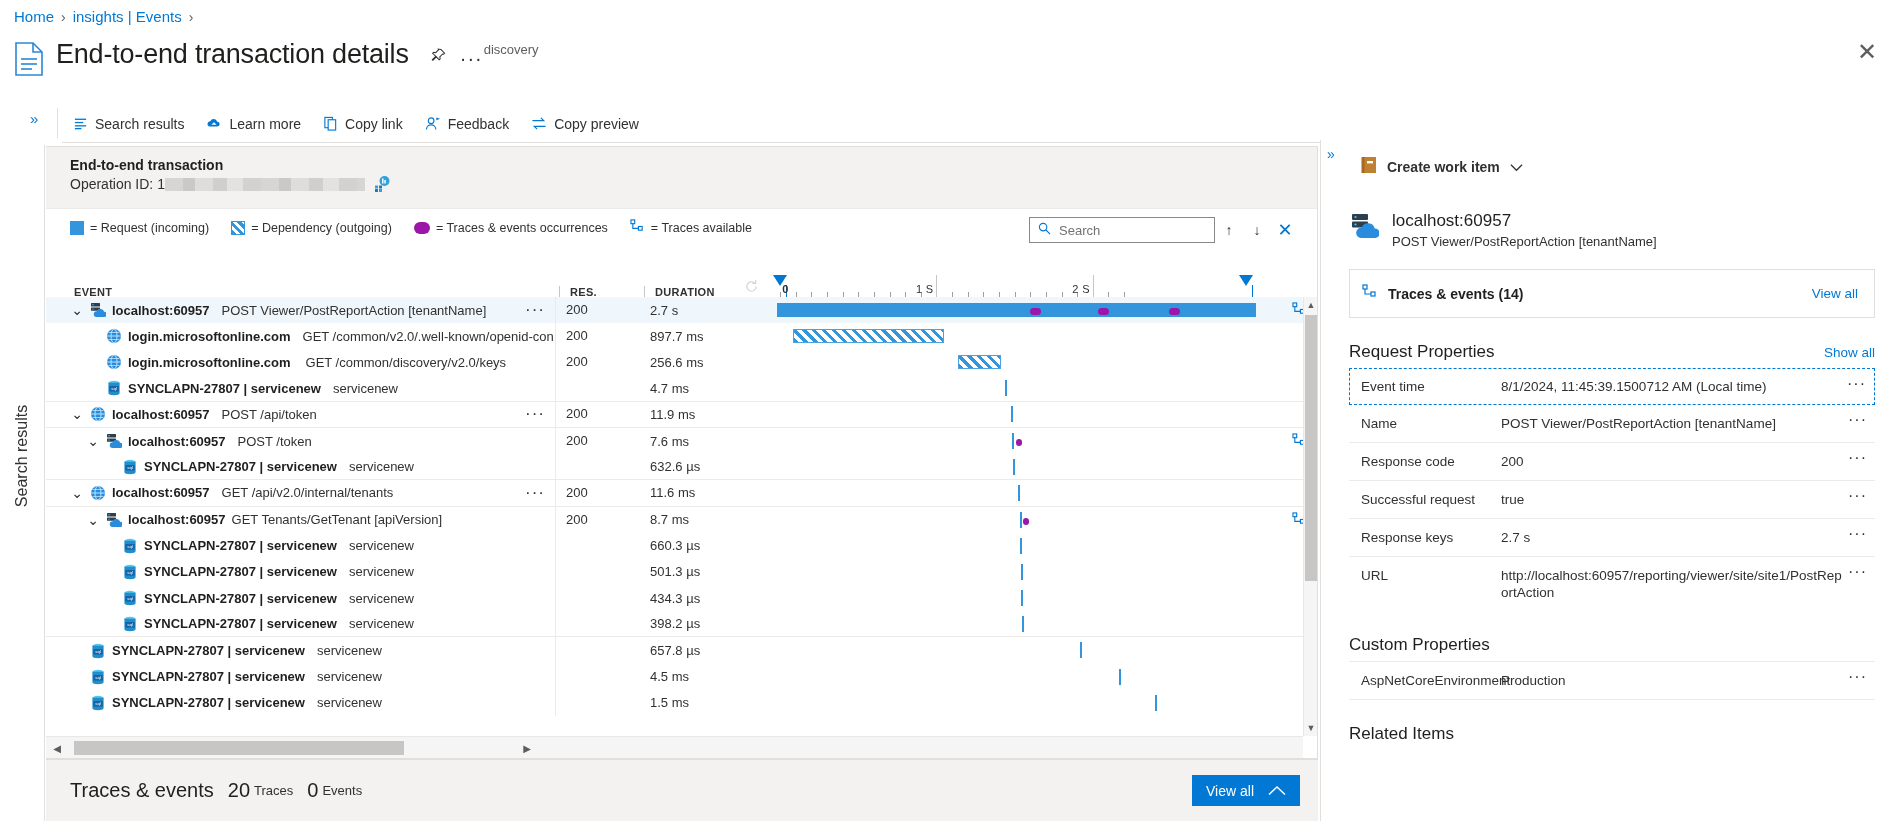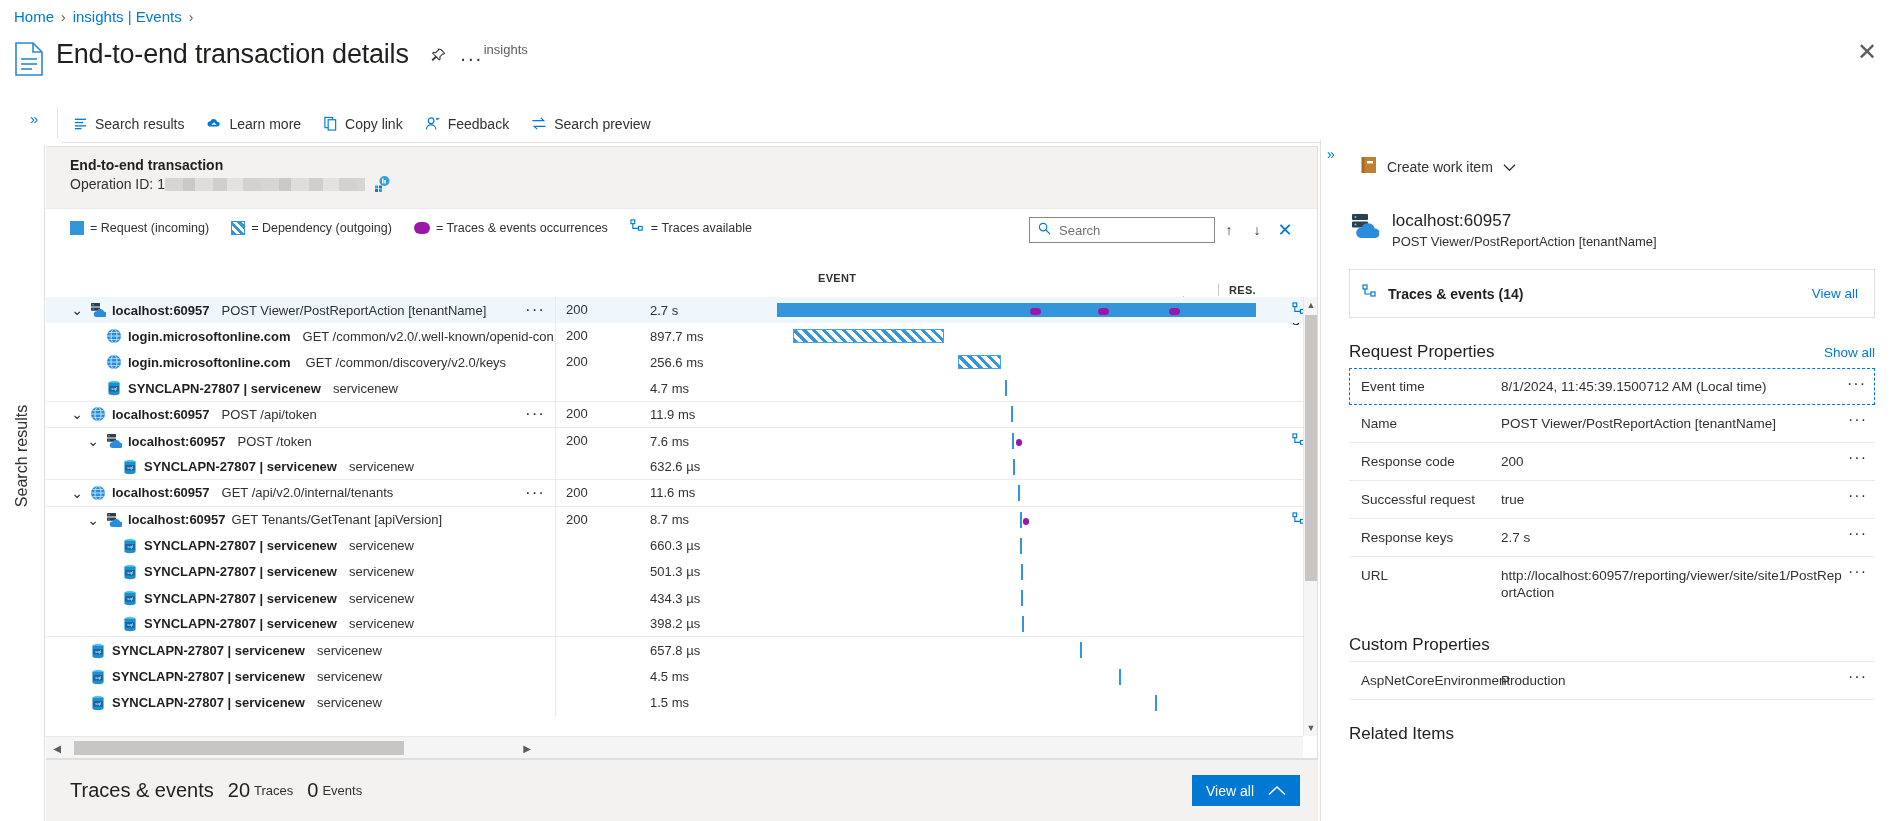--- a/index.html
+++ b/index.html
@@ -248,21 +248,21 @@
 
   
   .right-panel {
     position: absolute; left: 1320px; top: 140px; right: 0; bottom: 0;
     background: #fff; border-left: 1px solid #e1dfdd; overflow: hidden;
   }
   .rp-chev { position: absolute; left: 6px; top: 6px; font-size: 14px; color: #0078d4; cursor: pointer; }
   .rp-inner { padding: 12px 20px 0 28px; }
   .cwi {
     display: flex; align-items: center; gap: 10px; font-size: 14px;
-    color: #323130; cursor: pointer; padding: 4px 12px;
+    color: #323130; cursor: pointer; padding: 4px 12px; font-weight: bold;
   }
   .rp-identity { display: flex; align-items: flex-start; gap: 13px; margin-top: 30px; }
   .rp-id-title { font-size: 17px; color: #201f1e; line-height: 20px; }
   .rp-id-sub { font-size: 13px; color: #323130; margin-top: 3px; }
 
   .traces-card {
     margin-top: 20px; border: 1px solid #e1dfdd;
     display: flex; align-items: center; padding: 14px 16px 14px 12px;
   }
   .traces-label { font-size: 14px; font-weight: bold; color: #201f1e; }
@@ -320,21 +320,21 @@
         <div class="page-title">End-to-end transaction details</div>
         <div class="title-actions">
           <span class="pin-btn">
             <svg width="15" height="15" viewBox="0 0 16 16">
                 <path d="M10.5 1.5l4 4-1.2 1.2-.9-.3-3 3 .4 2.2-1 1L5.6 9.4 2 13l-.6-.6 3.6-3.6L1.8 5.6l1-1 2.2.4 3-3-.3-.9z" fill="none" stroke="#323130" stroke-width="1.1"></path>
               </svg>
           </span>
           <span class="ellipsis-btn">···</span>
         </div>
       </div>
-      <div class="subtitle">insights</div>
+      <div class="subtitle">discovery</div>
     </div>
   </div>
 
   <div class="close-x">✕</div>
 
   <div class="chevdbl">»</div>
   <div class="cmd-divider"></div>
   <div class="cmdbar">
     <div class="cmd">
       <svg width="15" height="15" viewBox="0 0 16 16">
@@ -366,21 +366,21 @@
           <circle cx="6.5" cy="5" r="3" fill="none" stroke="#0078d4" stroke-width="1.2"></circle>
           <path d="M1.5 14.5c0-3 2.2-5 5-5s5 2 5 5" fill="none" stroke="#0078d4" stroke-width="1.2"></path>
           <path d="M12 1.5l4 1.5-4 1.5z" fill="#0078d4"></path>
         </svg>
       <span>Feedback</span>
     </div>
     <div class="cmd">
       <svg width="16" height="15" viewBox="0 0 17 16">
           <path d="M1.5 5h12l-3-3M15.5 11h-12l3 3" fill="none" stroke="#0078d4" stroke-width="1.3"></path>
         </svg>
-      <span>Search preview</span>
+      <span>Copy preview</span>
     </div>
   </div>
 
   <div class="vrail">
     <div class="vrail-label">Search results</div>
   </div>
 
   <div class="left-panel">
 
     <div class="e2e-header">
@@ -437,21 +437,21 @@
               <line x1="8.6" y1="8.6" x2="13" y2="13" stroke="#0078d4" stroke-width="1.2"></line>
             </svg>
         </span>
         <input type="text" placeholder="Search" style="">
       </div>
       <span class="sbtn">↑</span>
       <span class="sbtn">↓</span>
       <span class="sbtn x">✕</span>
     </div>
 
-    <div class="tbl-head" style="position:absolute;top:125px;left:4px;right:14px;flex-direction:column;">
+    <div class="tbl-head" style="position:absolute;top:125px;left:4px;right:14px;">
       <div class="col-event">EVENT</div>
       <div class="col-res">RES.</div>
       <div class="col-dur">DURATION</div>
       <div class="col-time">
         <div class="ruler" id="ruler">
           <span class="refresh-ico">
             <svg width="15" height="15" viewBox="0 0 16 16">
                 <path d="M13 8a5 5 0 11-1.8-3.85" fill="none" stroke="#a19f9d" stroke-width="1.2"></path>
                 <path d="M12.5 1v3.6H9" fill="none" stroke="#a19f9d" stroke-width="1.2"></path>
               </svg>

